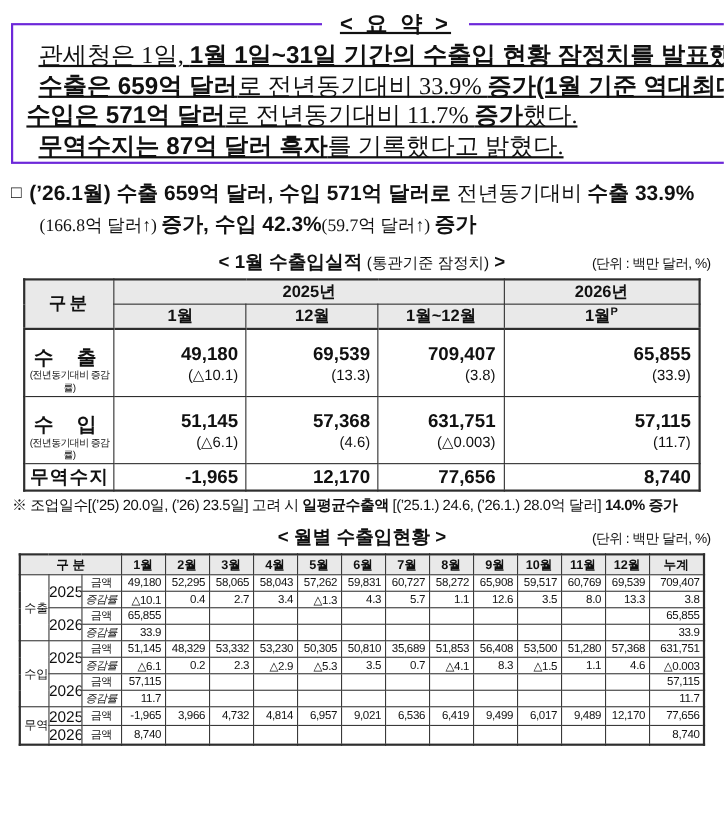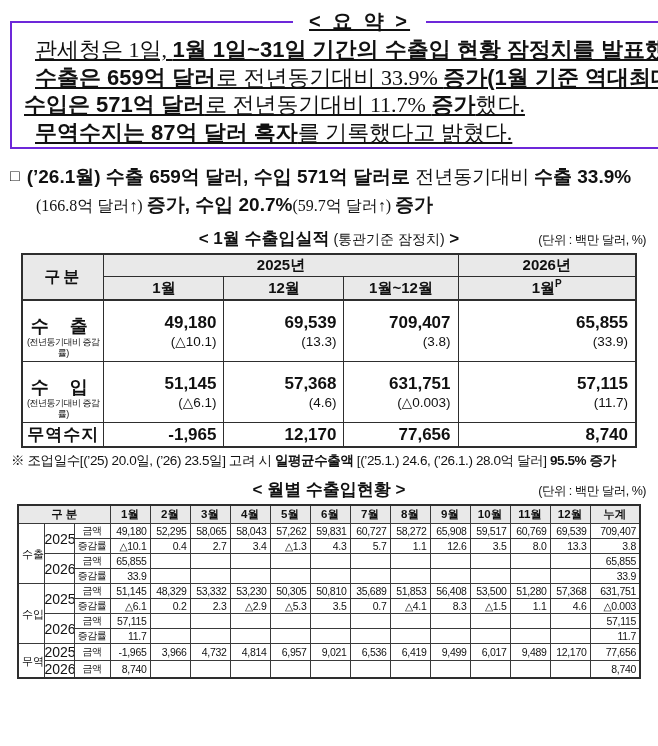--- a/index.html
+++ b/index.html
@@ -75,42 +75,42 @@
   .note .seg { font-family: "Liberation Sans", sans-serif; letter-spacing: -0.4px; }
   .note .seg.b { font-weight: bold; }
 
   
   .t2 { width: 622px; margin: 0 auto; border: 2px solid #2e2e2e; }
   .t2 th, .t2 td { border: 1px solid #3a3a3a; height: 15px; overflow: hidden; white-space: nowrap; }
   .t2 thead th { background: #e9e9e9; font-size: 11.5px; font-weight: bold; padding: 1px 0; }
   .t2 .glabel { text-align: center; font-size: 11px; line-height: 12px; word-break: break-all; padding: 0 3px; background:#fff; }
   .t2 .year { text-align: center; font-size: 14px; margin-left: 36px; }
   .t2 .tlabel { text-align: center; font-size: 10px; letter-spacing: -0.5px; }
-  .t2 .tlabel.it { }
+  .t2 .tlabel.it { font-style: italic; }
   .t2 .num { text-align: right; padding-right: 3px; font-size: 10.5px; letter-spacing: -0.3px; }
 </style>
 </head>
 <body>
 
 <div class="page">
 
 
   <fieldset class="summary">
     <legend>&lt; 요 약 &gt;</legend>
     <div>
         <div class="line indent"><span class="seg">관세청은 1일, </span><span class="seg b">1월 1일~31일 기간의 수출입 현황 잠정치를 발표했다.</span></div>
         <div class="line indent"><span class="seg b">수출은 659억 달러</span><span class="seg">로 전년동기대비 33.9% </span><span class="seg b">증가(1월 기준 역대최대),</span></div>
         <div class="line"><span class="seg b">수입은 571억 달러</span><span class="seg">로 전년동기대비 11.7% </span><span class="seg b">증가</span><span class="seg">했다.</span></div>
         <div class="line indent"><span class="seg b">무역수지는 87억 달러 흑자</span><span class="seg">를 기록했다고 밝혔다.</span></div>
       </div>
   </fieldset>
 
   <div class="intro">
       <div class="line"><span class="bullet">□</span><span class="seg b">(’26.1월) 수출 659억 달러, 수입 571억 달러로 </span><span class="seg">전년동기대비 </span><span class="seg b">수출 33.9%</span></div>
-      <div class="line indent2"><span class="seg s">(166.8억 달러↑) </span><span class="seg b">증가, 수입 20.7%</span><span class="seg s">(59.7억 달러↑) </span><span class="seg b">증가</span></div>
+      <div class="line indent2"><span class="seg s">(166.8억 달러↑) </span><span class="seg b">증가, 수입 42.3%</span><span class="seg s">(59.7억 달러↑) </span><span class="seg b">증가</span></div>
     </div>
 
   <div class="caprow">
     <span class="cap"><span class="seg b">&lt; 1월 수출입실적</span><span class="seg s"> (통관기준 잠정치)</span><span class="seg b"> &gt;</span></span>
     <span class="unit">(단위 : 백만 달러, %)</span>
   </div>
 
   <table class="t1">
     <colgroup>
       <col style="width:82px">
@@ -180,21 +180,21 @@
       <tr>
         <td class="lab2">무역수지</td>
         <td class="single">-1,965</td>
         <td class="single">12,170</td>
         <td class="single">77,656</td>
         <td class="single">8,740</td>
       </tr>
     </tbody>
   </table>
 
-  <div class="note"><span class="seg">※ 조업일수[(’25) 20.0일, (’26) 23.5일] 고려 시 </span><span class="seg b">일평균수출액</span><span class="seg"> [(’25.1.) 24.6, (’26.1.) 28.0억 달러] </span><span class="seg b">95.5% 증가</span></div>
+  <div class="note"><span class="seg">※ 조업일수[(’25) 20.0일, (’26) 23.5일] 고려 시 </span><span class="seg b">일평균수출액</span><span class="seg"> [(’25.1.) 24.6, (’26.1.) 28.0억 달러] </span><span class="seg b">14.0% 증가</span></div>
 
   <div class="caprow">
     <span class="cap"><span class="seg b">&lt; 월별 수출입현황 &gt;</span></span>
     <span class="unit">(단위 : 백만 달러, %)</span>
   </div>
 
   <table class="t2">
       <colgroup>
         <col style="width: 26px;">
         <col style="width: 30px;">

